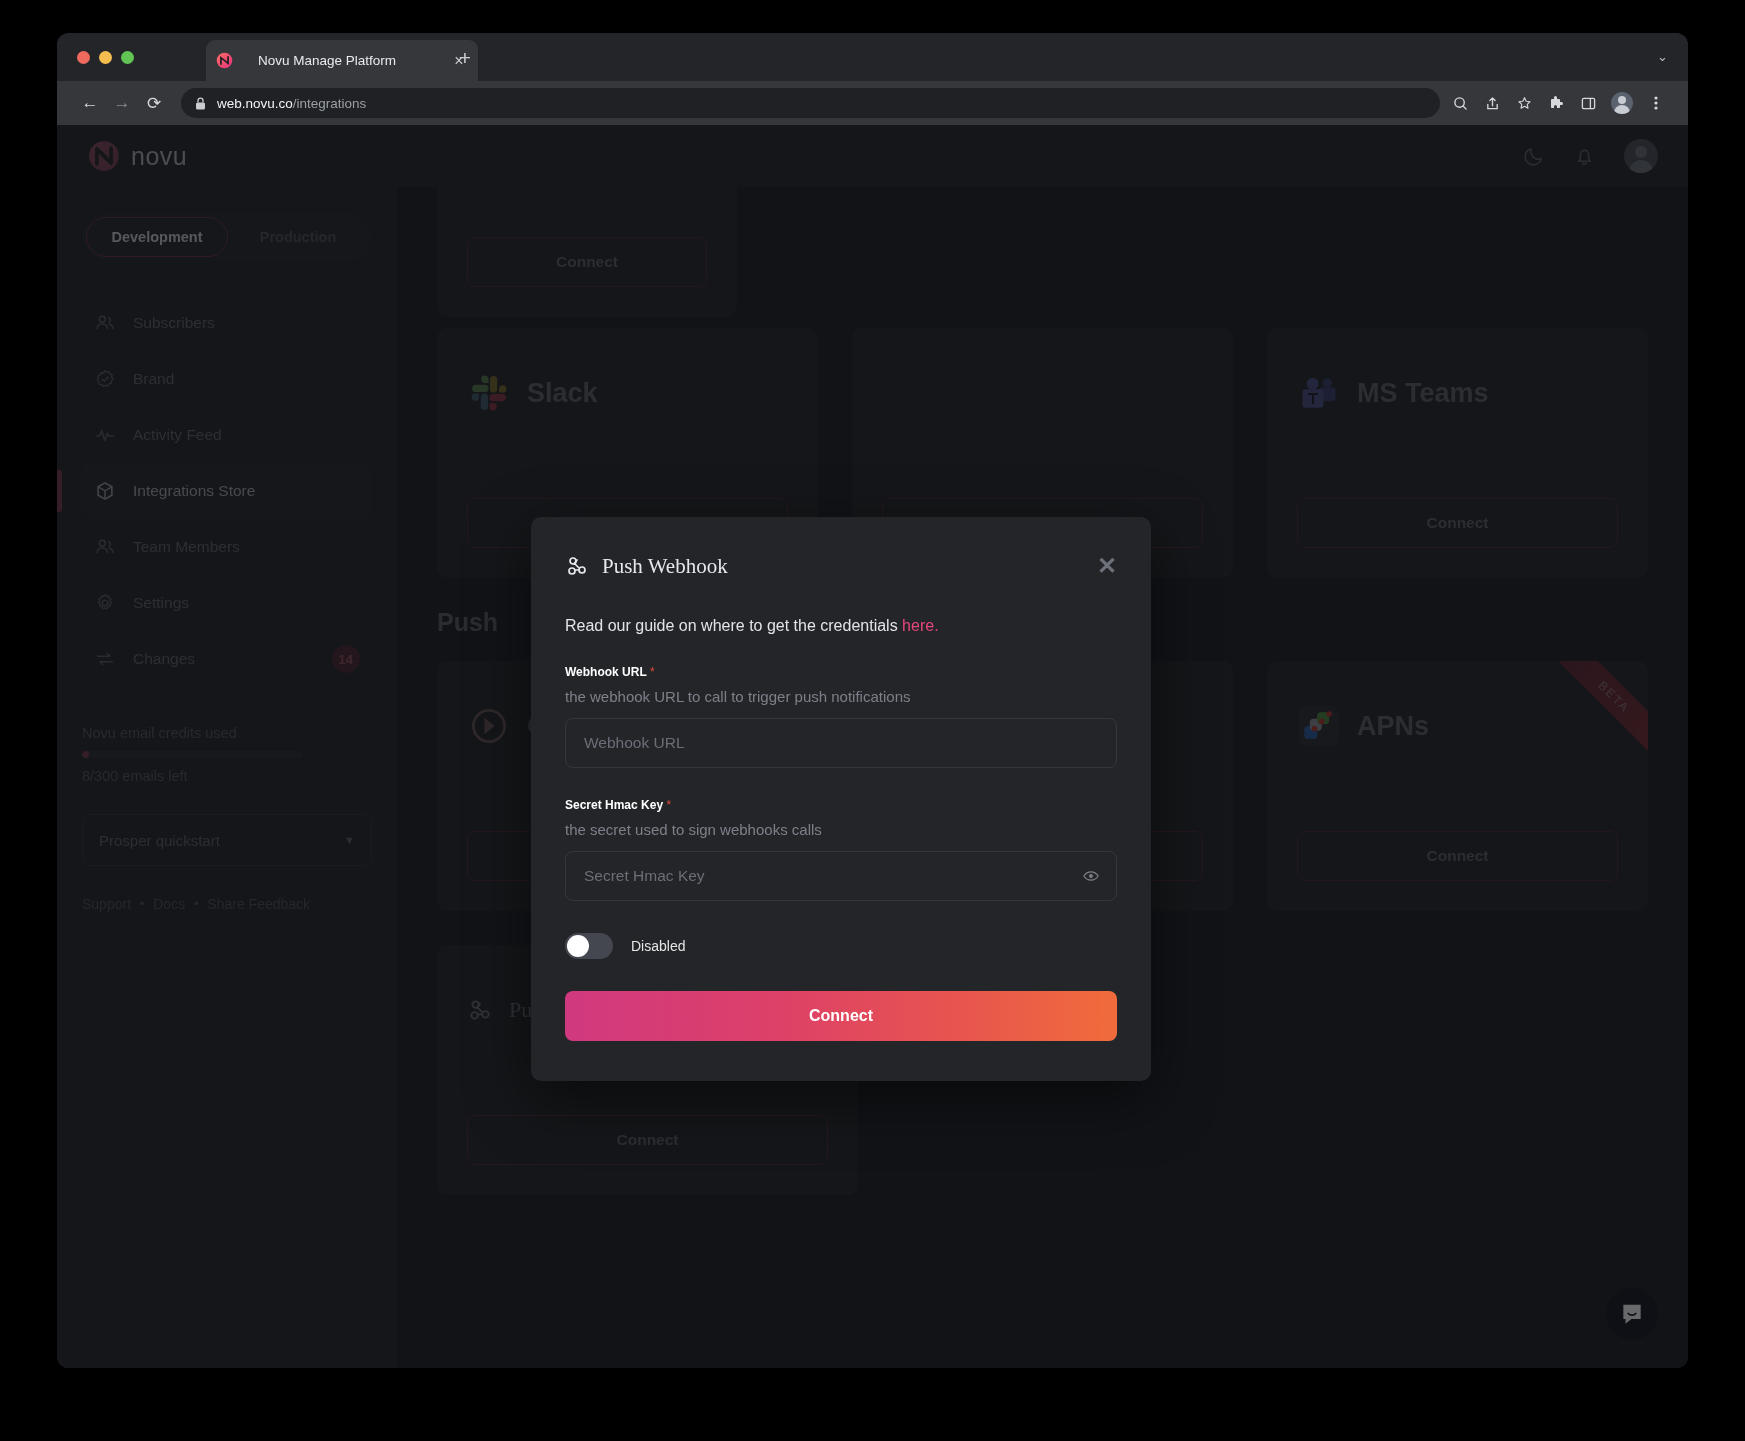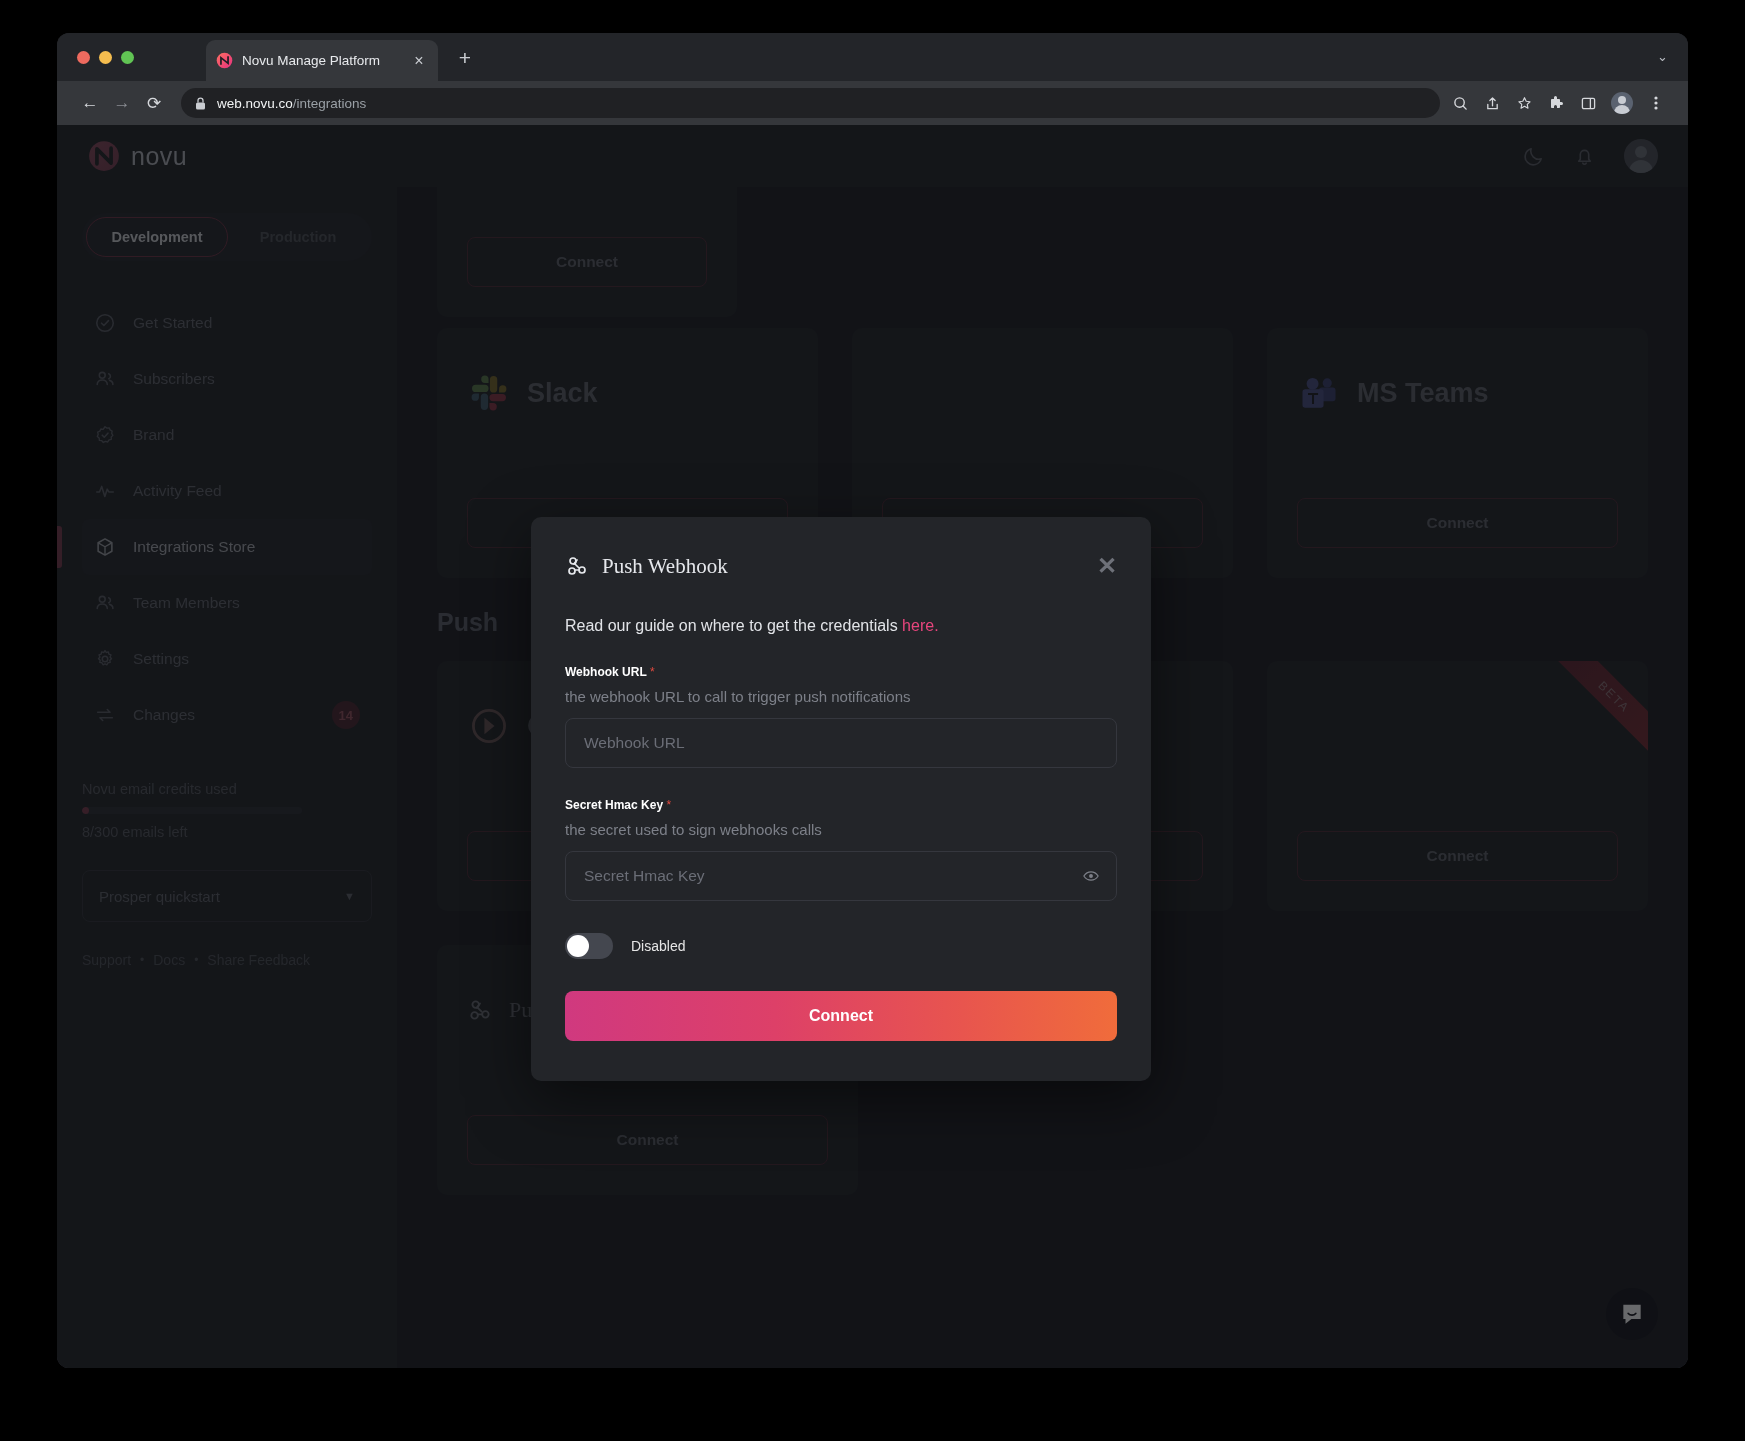--- a/index.html
+++ b/index.html
@@ -31,25 +31,26 @@
     display: flex; gap: 9px;
   }
   .tl { width: 13px; height: 13px; border-radius: 50%; }
   .tl.red { background: #ee6a5f; }
   .tl.yellow { background: #f5bd4f; }
   .tl.green { background: #61c454; }
 
   #browser-tab {
     position: absolute;
     left: 149px; top: 7px;
-    width: 232px; height: 41px;
+    width: 272px; height: 41px;
     background: #35373b;
     border-radius: 9px 9px 0 0;
     display: flex; align-items: center;
     padding: 0 10px;
+    gap: 16px;
   }
   #tab-favicon { width: 17px; height: 17px; flex: 0 0 17px; margin-right: 9px; }
   #tab-title {
     flex: 1;
     color: #e8eaed;
     font-size: 13.5px;
     white-space: nowrap; overflow: hidden; text-overflow: ellipsis;
   }
   #tab-close {
     color: #c9ccd1; font-size: 16px; line-height: 1;
@@ -524,29 +525,20 @@
 
     <div id="app-body">
 
       <div id="sidebar">
 
         <div id="env-switcher">
           <div class="env-tab active">Development</div>
           <div class="env-tab inactive">Production</div>
         </div>
 
-        <div class="nav-item">
-          <span class="nav-ico">
-            <svg width="22" height="22" viewBox="0 0 24 24">
-                <circle cx="12" cy="12" r="9" fill="none" stroke="#5a5d65" stroke-width="1.7"></circle>
-                <path d="M8.2 12.2l2.6 2.6 5-5.4" fill="none" stroke="#5a5d65" stroke-width="1.7" stroke-linecap="round" stroke-linejoin="round"></path>
-              </svg>
-          </span>
-          <span>Get Started</span>
-        </div>
 
 
         <div class="nav-item">
           <span class="nav-ico">
             <svg width="22" height="22" viewBox="0 0 24 24">
                 <circle cx="9" cy="8" r="3.2" fill="none" stroke="#5a5d65" stroke-width="1.7"></circle>
                 <path d="M3.5 18c0-3 2.5-5 5.5-5s5.5 2 5.5 5" fill="none" stroke="#5a5d65" stroke-width="1.7" stroke-linecap="round"></path>
                 <path d="M16 6.2a3 3 0 010 5.6M17 13.5c2.2.5 3.6 2.3 3.6 4.5" fill="none" stroke="#5a5d65" stroke-width="1.7" stroke-linecap="round"></path>
               </svg>
           </span>
@@ -702,20 +694,32 @@
                 <path d="M12 34l13 6 11-6-11-12z" fill="#6e5a2a"></path>
               </svg>
               <span class="card-name">FCM</span>
             </div>
             <div class="card-spacer"></div>
             <div class="connect-btn">Connect</div>
           </div>
 
           <div class="int-card">
             <div class="beta-ribbon">BETA</div>
+            <div class="card-head">
+              <svg width="44" height="44" viewBox="0 0 48 48">
+                <rect x="2" y="2" width="44" height="44" rx="10" fill="#2c2e34"></rect>
+                <rect x="8" y="24" width="14" height="14" rx="4" fill="#2a5ea8"></rect>
+                <rect x="14" y="16" width="13" height="13" rx="4" fill="#8d9096"></rect>
+                <rect x="22" y="9" width="13" height="13" rx="4" fill="#4e8a3f"></rect>
+                <circle cx="35" cy="11" r="3" fill="#b8342a"></circle>
+                <circle cx="27" cy="19" r="3" fill="#b8342a"></circle>
+                <circle cx="19" cy="27" r="3" fill="#b8342a"></circle>
+              </svg>
+              <span class="card-name">APNs</span>
+            </div>
             <div class="card-spacer"></div>
             <div class="connect-btn">Connect</div>
           </div>
         </div>
 
         <div class="card-grid" style="margin-top:34px;">
           <div class="int-card">
             <div class="beta-ribbon">BETA</div>
             <div class="card-head">
               <svg width="26" height="26" viewBox="0 0 24 24">

